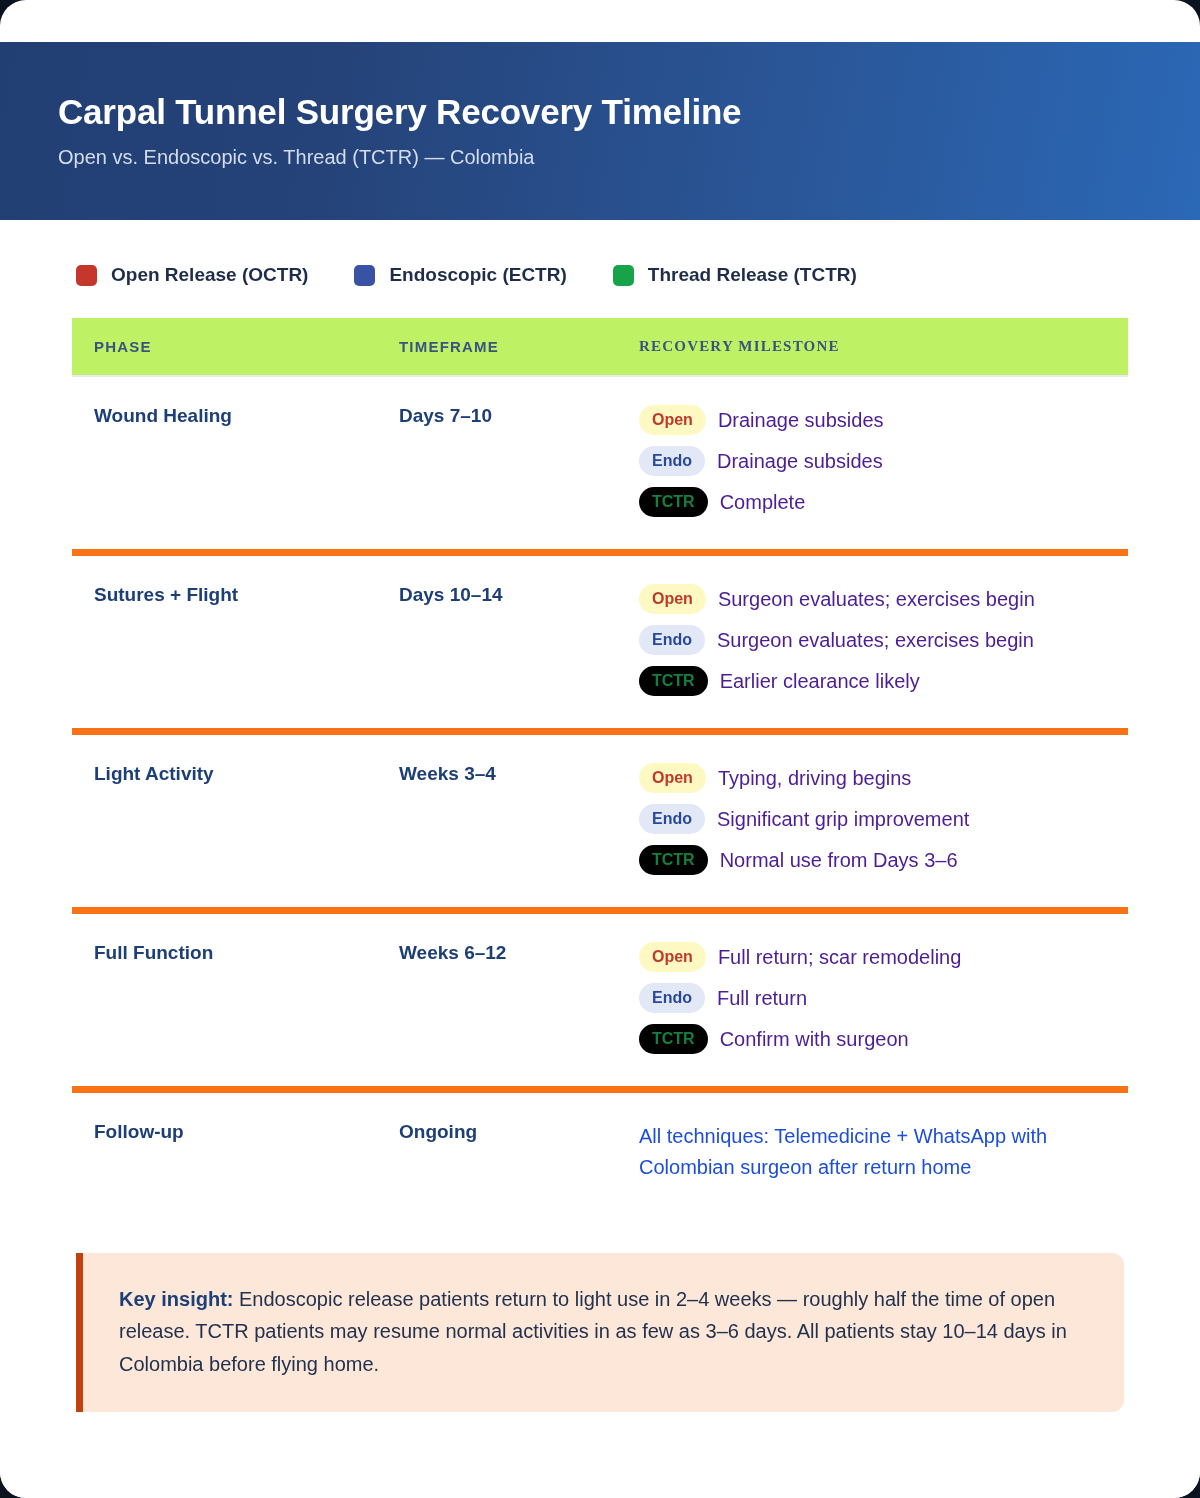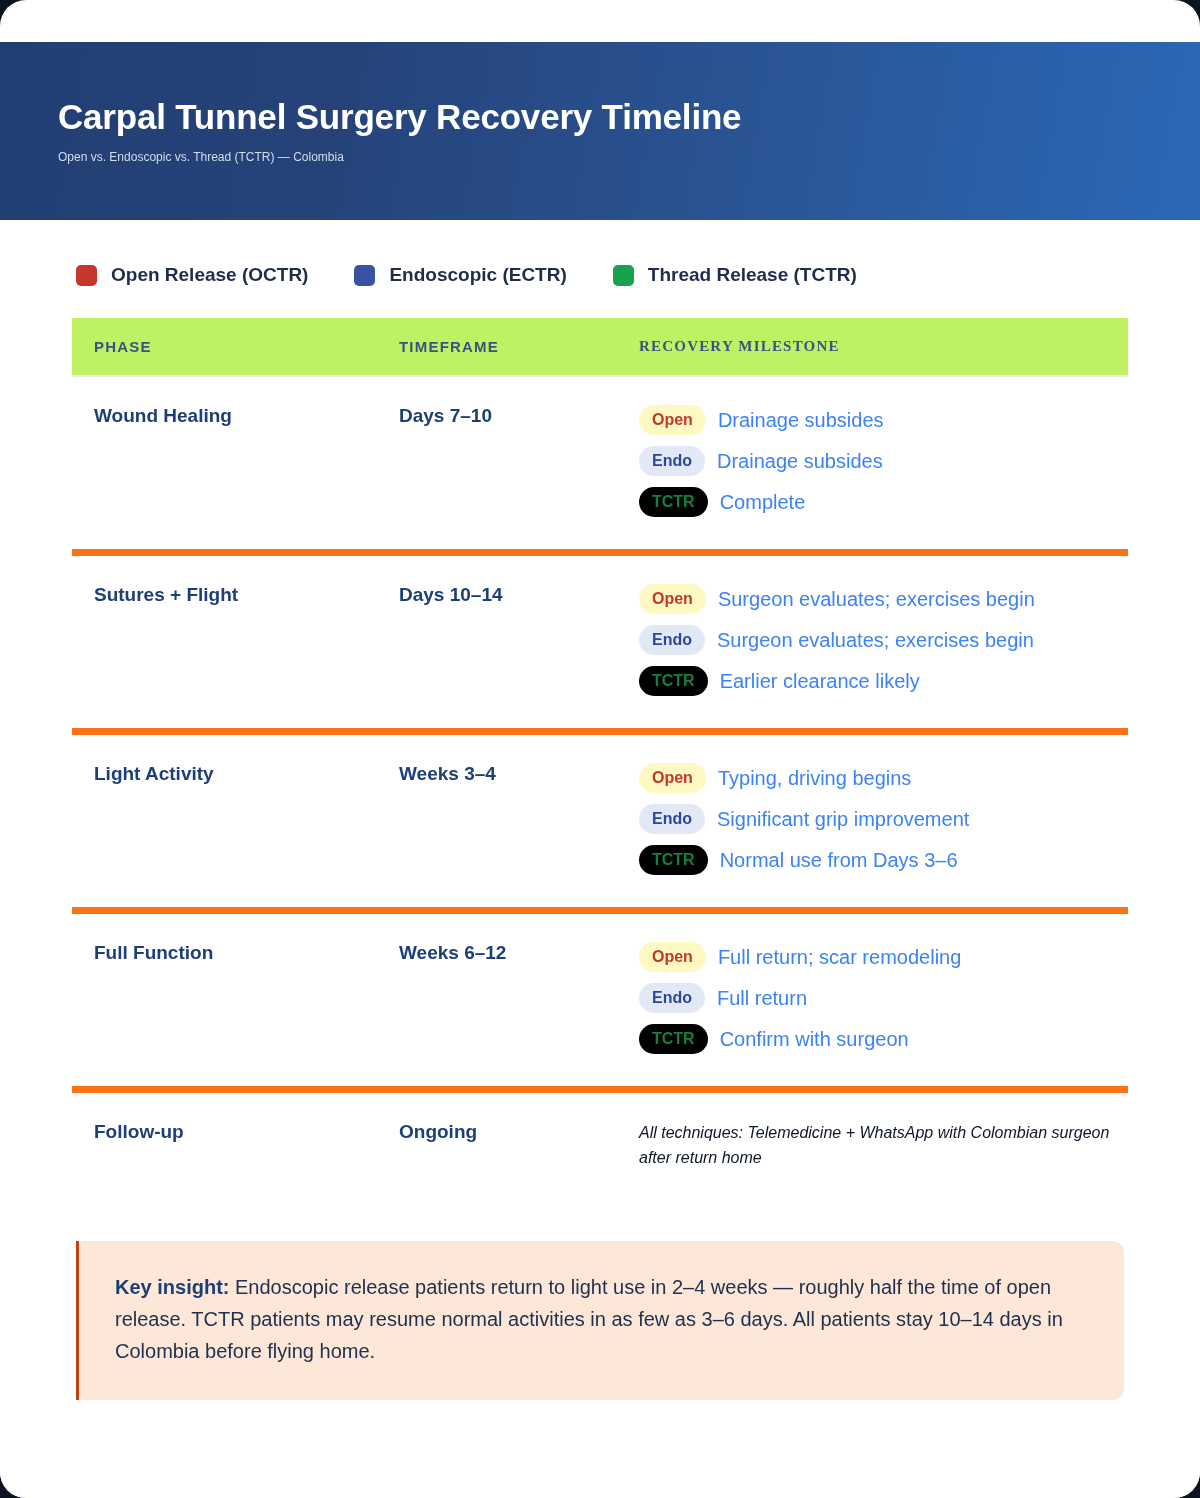--- a/index.html
+++ b/index.html
@@ -40,21 +40,21 @@
   .header h1 {
     margin: 0 0 14px 0;
     font-size: 35px;
     line-height: 1.1;
     font-weight: bold;
     color: #ffffff;
     letter-spacing: -0.2px;
   }
   .header .subtitle {
     margin: 0;
-    font-size: 12px;
+    font-size: 20px;
     color: #d3ddec;
     font-weight: normal;
   }
 
   
   .body {
     flex: 1 1 auto;
     padding: 0 72px;
     box-sizing: border-box;
     background: #ffffff;
@@ -148,36 +148,35 @@
     text-align: center;
     box-sizing: border-box;
     flex: 0 0 auto;
   }
   .badge-open { color: #c0392b; background: #fef9c3; }
   .badge-endo { color: #28499b; background: #e3e8f6; }
   .badge-tctr { color: #15803d; background: #000000; }
 
   .milestone-text {
     font-size: 20px;
-    color: #3b82f6;
+    color: #4c1d95;
     line-height: 1.25;
   }
   .plain-note {
-    font-size: 16px;
-    color: #0f172a;
+    font-size: 20px;
+    color: #1d4ed8;
     line-height: 1.55;
     max-width: 520px;
-    font-style: italic;
   }
 
   
   .callout {
     margin: 38px 4px 0 4px;
     background: #fce7d9;
-    border-left: 3px solid #c2410c;
+    border-left: 7px solid #c2410c;
     border-radius: 0 12px 12px 0;
     padding: 30px 36px 32px 36px;
     box-sizing: border-box;
   }
   .callout p {
     margin: 0;
     font-size: 20px;
     line-height: 1.62;
     color: #22324e;
   }

